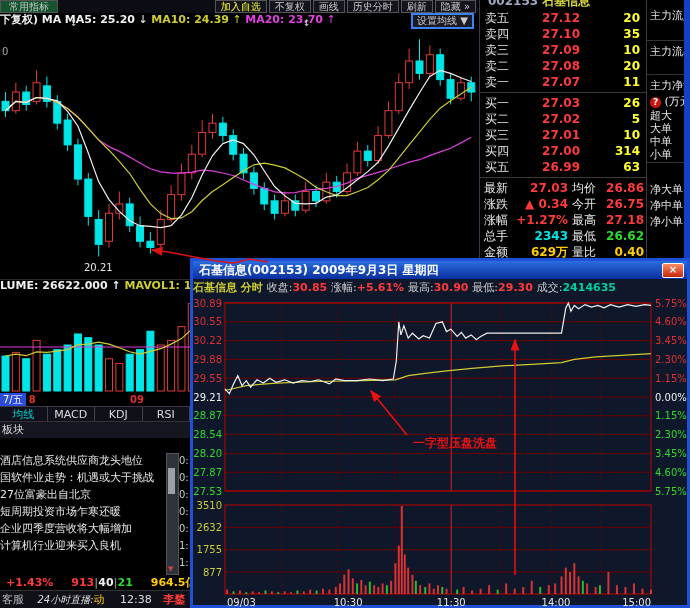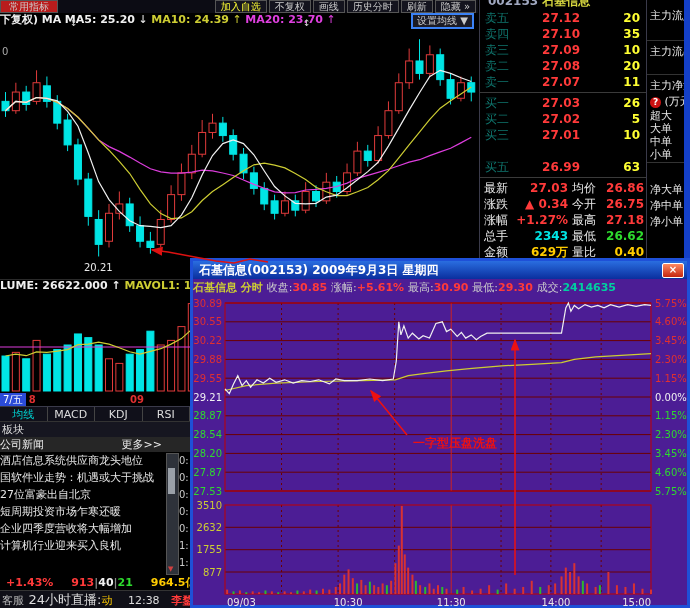--- a/index.html
+++ b/index.html
@@ -1,21 +1,21 @@
 <!DOCTYPE html>
 <html><head>
 <meta charset="utf-8">
 <style>
   html,body{margin:0;padding:0;background:#222;}
   #screen{position:relative;width:690px;height:608px;background:#000;overflow:hidden;
     font-family:"DejaVu Sans",sans-serif;color:#ddd;}
   .abs{position:absolute;}
   
   .toolbar{left:0;top:0;width:478px;height:13px;background:#0c0c14;font-size:10px;line-height:12px;white-space:nowrap;}
-  .tb-tab{display:inline-block;padding:0 8px;color:#ccc;border:1px solid #555;background:#b91c1c;height:11px;}
+  .tb-tab{display:inline-block;padding:0 8px;color:#ccc;border:1px solid #555;background:#14532d;height:11px;}
   .tb-btns{position:absolute;right:2px;top:0;}
   .tb-btn{display:inline-block;padding:0 5px;margin-left:2px;color:#ccc;border:1px solid #555;background:#14141e;height:11px;}
   .tb-btn.yel{color:#ffff33;}
   
   .ma-row{left:0;top:13px;width:478px;height:14px;font-size:11px;line-height:14px;white-space:nowrap;background:#000;}
   .ma-row b{font-weight:bold;}
   .c-white{color:#f0f0f0;} .c-yel{color:#cdcd33;} .c-mag{color:#e040e0;} .c-red{color:#ff3a3a;}
   .c-cyan{color:#00e5e5;} .c-grn{color:#2eda2e;} .c-org{color:#ffcc00;}
   .ma-set{position:absolute;right:4px;top:0;border:2px solid #3b82f6;background:#1b1b26;color:#ccc;padding:0 4px;font-size:10px;height:12px;line-height:12px;}
   
@@ -42,35 +42,35 @@
   .scrollbar{left:166px;top:453px;width:11px;height:120px;background:#2e323a;border:1px solid #555;}
   .sb-thumb{position:absolute;left:1px;top:14px;width:7px;height:26px;background:#9aa0a8;}
   .sb-dn{position:absolute;left:1px;bottom:1px;color:#d04040;font-size:7px;line-height:8px;}
   .statusbar{left:0;top:576px;width:190px;height:14px;font-size:11px;line-height:14px;font-weight:bold;white-space:nowrap;}
   .bottombar{left:0;top:590px;width:190px;height:18px;background:#101018;border-top:1px solid #333;font-size:11px;line-height:17px;white-space:nowrap;}
   
   .quote-panel{left:479px;top:0;width:167px;height:258px;background:#000;border-left:1px solid #3a3a4a;overflow:hidden;font-size:12px;}
   .qp-head{position:absolute;left:8px;top:-7px;font-weight:bold;white-space:nowrap;}
   .qp-code{color:#a0a8c0;} .qp-name{color:#d8d840;}
   .q-row{position:absolute;left:0;width:167px;height:16px;line-height:16px;}
-  .q-l{position:absolute;left:5px;color:#0f766e;}
+  .q-l{position:absolute;left:5px;color:#e5e5e5;}
   .q-p{position:absolute;left:40px;width:60px;text-align:right;color:#ff3a3a;font-weight:bold;}
   .q-v{position:absolute;left:105px;width:55px;text-align:right;color:#ffff33;font-weight:bold;}
   .q-sep{position:absolute;left:0;width:167px;border-top:1px solid #3a3a3a;}
   .s-row{position:absolute;left:0;width:167px;height:16px;line-height:16px;white-space:nowrap;}
   .s-l1{position:absolute;left:4px;color:#e8e8e8;} .s-v1{position:absolute;left:30px;width:58px;text-align:right;font-weight:bold;}
   .s-l2{position:absolute;left:92px;color:#e8e8e8;} .s-v2{position:absolute;left:112px;width:52px;text-align:right;font-weight:bold;}
   
   .flow-panel{left:646px;top:0;width:44px;height:258px;background:#000;border-left:1px solid #3a3a4a;overflow:hidden;font-size:11px;color:#e8e8e8;white-space:nowrap;}
   .fp{position:absolute;left:3px;}
   .fp-sep{position:absolute;left:0;width:44px;border-top:1px solid #333;}
   .help-ic{display:inline-block;width:11px;height:11px;border-radius:6px;background:#cc1111;color:#fff;font-size:9px;line-height:11px;text-align:center;font-weight:bold;}
   .blue-edge{left:684px;top:0;width:6px;height:258px;background:#1440c8;}
   
-  .popup{left:190px;top:258px;width:500px;height:350px;background:#4c1d95;border:3px solid #1e50d8;box-sizing:border-box;z-index:10;}
+  .popup{left:190px;top:258px;width:500px;height:350px;background:#0f172a;border:3px solid #1e50d8;box-sizing:border-box;z-index:10;}
   .popup-title{position:absolute;left:0;top:0;width:494px;height:18px;background:linear-gradient(#2a6ee0,#0a2f9e);color:#fff;font-size:12px;font-weight:bold;line-height:18px;padding-left:6px;box-sizing:border-box;}
   .popup-close{position:absolute;right:3px;top:2px;width:20px;height:13px;background:linear-gradient(#ff8a60,#c42610);border:1px solid #fff;border-radius:2px;color:#fff;font-size:10px;line-height:12px;text-align:center;font-weight:bold;}
   .popup-info{position:absolute;left:0;top:19px;width:494px;height:15px;font-size:11px;line-height:15px;white-space:nowrap;font-weight:bold;}
   .pi-name{color:#cdcd33;} .pi-lab{color:#cccccc;font-weight:normal;} .pi-red{color:#ff3a3a;} .pi-cyan{color:#00d0a0;}
   #intradayChart{position:absolute;left:0;top:34px;}
   
   #overlay{left:0;top:0;z-index:20;pointer-events:none;}
 </style>
 </head>
 <body>
@@ -261,24 +261,20 @@
 
   <div class="abs tabs">
     <span class="t sel">均线</span>
     <span class="t">MACD</span>
     <span class="t">KDJ</span>
     <span class="t">RSI</span>
   </div>
 
   <div class="abs sector">板块</div>
 
-  <div class="abs news-header">
-    <span>公司新闻</span>
-    <span class="news-more">更多&gt;&gt;</span>
-  </div>
   <div class="abs news-list">
     <div class="news-row">酒店信息系统供应商龙头地位</div>
     <div class="news-row">国软件业走势：机遇或大于挑战</div>
     <div class="news-row">27位富豪出自北京</div>
     <div class="news-row">短周期投资市场乍寒还暖</div>
     <div class="news-row">企业四季度营收将大幅增加</div>
     <div class="news-row">计算机行业迎来买入良机</div>
   </div>
   <div class="abs frag-col">
     <div>0:</div>
@@ -295,21 +291,21 @@
   </div>
 
   <div class="abs statusbar">
     <span class="c-red" style="margin-left:6px;">+1.43%</span>
     <span class="c-red" style="margin-left:14px;">913</span><span style="color:#888;">|</span><span class="c-white">40</span><span style="color:#888;">|</span><span class="c-grn">21</span>
     <span class="c-org" style="margin-left:14px;">964.5亿</span>
   </div>
 
   <div class="abs bottombar">
     <span style="color:#bbb;margin-left:2px;">客服</span>
-    <span style="color:#ddd;margin-left:1px;font-size:13px;">24小时直播:</span><span class="c-org">动</span>
+    <span style="color:#ddd;margin-left:10px;font-size:10px;font-style:italic;">24小时直播:</span><span class="c-org">动</span>
     <span style="color:#ddd;margin-left:12px;">12:38</span>
     <span class="c-red" style="margin-left:8px;font-weight:bold;">李鍪</span>
   </div>
 
   <div class="abs quote-panel">
     <div class="qp-head">
       <span class="qp-code">002153</span>
       <span class="qp-name">石基信息</span>
     </div>
     <div class="q-row" style="top:10px;">
@@ -345,20 +341,25 @@
       </div>
     <div class="q-row" style="top:111px;">
         <span class="q-l">买二</span>
         <span class="q-p">27.02</span>
         <span class="q-v">5</span>
       </div>
     <div class="q-row" style="top:127px;">
         <span class="q-l">买三</span>
         <span class="q-p">27.01</span>
         <span class="q-v">10</span>
+      </div>
+    <div class="q-row" style="top:143px;">
+        <span class="q-l">买四</span>
+        <span class="q-p">27.00</span>
+        <span class="q-v">314</span>
       </div>
     <div class="q-row" style="top:159px;">
         <span class="q-l">买五</span>
         <span class="q-p">26.99</span>
         <span class="q-v">63</span>
       </div>
     <div class="q-sep" style="top:177px;"></div>
     <div class="s-row" style="top:180px;">
         <span class="s-l1">最新</span>
         <span class="s-v1 c-red">27.03</span>

